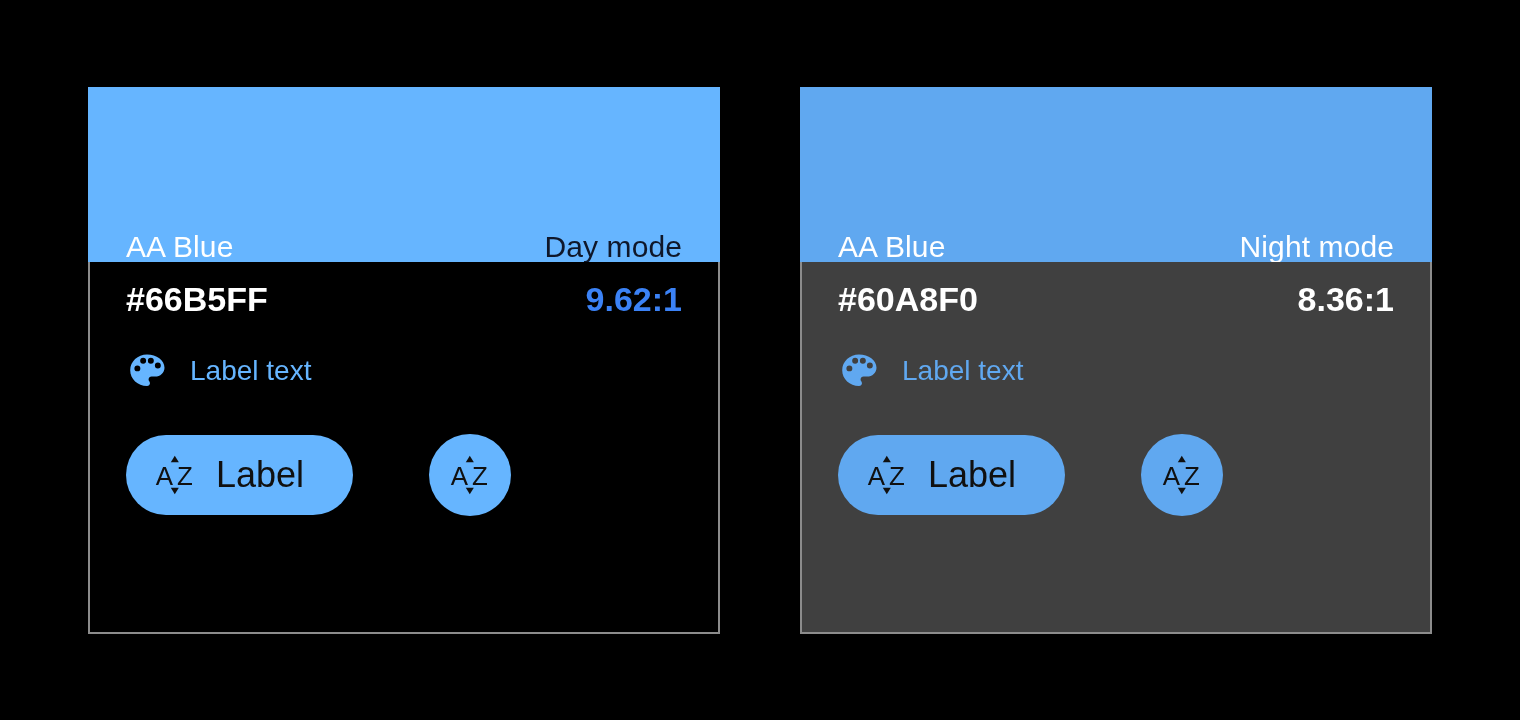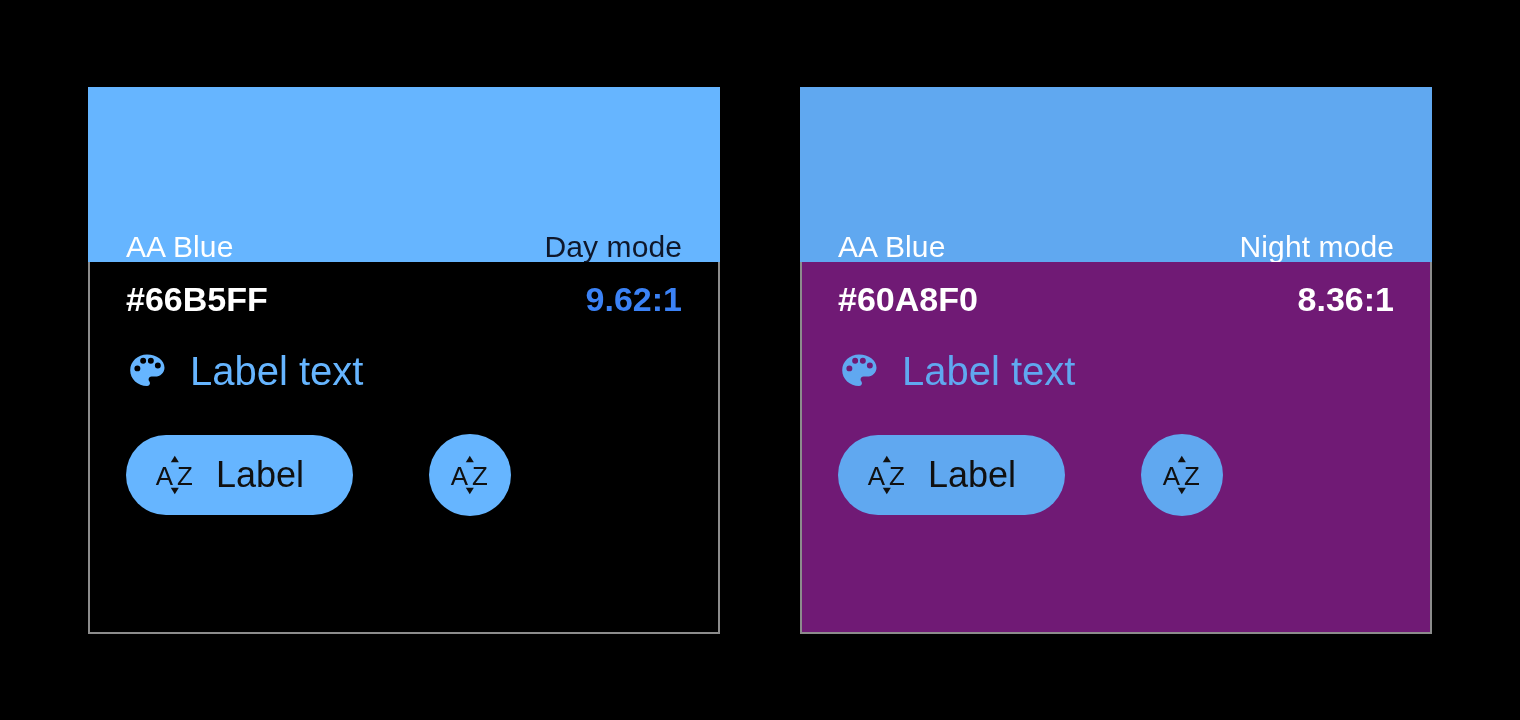--- a/index.html
+++ b/index.html
@@ -88,21 +88,21 @@
     align-items: center;
     gap: 22px;
   }
   .palette-icon {
     width: 42px;
     height: 42px;
     flex: 0 0 auto;
     display: block;
   }
   .label-row__text {
-    font-size: 40px;
+    font-size: 28px;
     font-weight: 400;
     line-height: 1;
     white-space: nowrap;
   }
 
   
   .button-row {
     position: absolute;
     left: 36px;
     top: 172px;
@@ -207,21 +207,21 @@
     </div>
   </div>
 
   <div class="card card--night">
 
     <div class="card-header" style="background: rgb(96, 168, 240);">
       <span class="card-header__title" style="color: rgb(255, 255, 255);">AA Blue</span>
       <span class="card-header__mode" style="color: rgb(255, 255, 255); margin-left: 18px;">Night mode</span>
     </div>
 
-    <div class="card-body" style="background: #701a75; border-color: rgb(140, 140, 140);">
+    <div class="card-body" style="background: #404040; border-color: rgb(140, 140, 140);">
 
       <div class="meta-row">
         <span class="meta-row__hex" style="color: rgb(255, 255, 255);">#60A8F0</span>
         <span class="meta-row__contrast" style="color: rgb(255, 255, 255);">8.36:1</span>
       </div>
 
       <div class="label-row">
         <span class="palette-icon">
           <svg viewBox="0 0 24 24" width="42" height="42" aria-hidden="true">
             <path fill="#60A8F0" d="M12 2.6c-5.3 0-9.6 4-9.6 9 0 5 4.3 9 9.6 9 .9 0 1.7-.7 1.7-1.6 0-.4-.2-.8-.4-1.1-.3-.3-.4-.7-.4-1.1 0-.9.8-1.6 1.7-1.6h2c3 0 5.4-2.3 5.4-5.1 0-4.2-4.5-7.5-10-7.5zm-5.5 9.6a1.7 1.7 0 1 1 0-3.4 1.7 1.7 0 0 1 0 3.4zm3.3-4.4a1.7 1.7 0 1 1 0-3.4 1.7 1.7 0 0 1 0 3.4zm4.4 0a1.7 1.7 0 1 1 0-3.4 1.7 1.7 0 0 1 0 3.4zm4 2.7a1.7 1.7 0 1 1 0-3.4 1.7 1.7 0 0 1 0 3.4z"></path>

